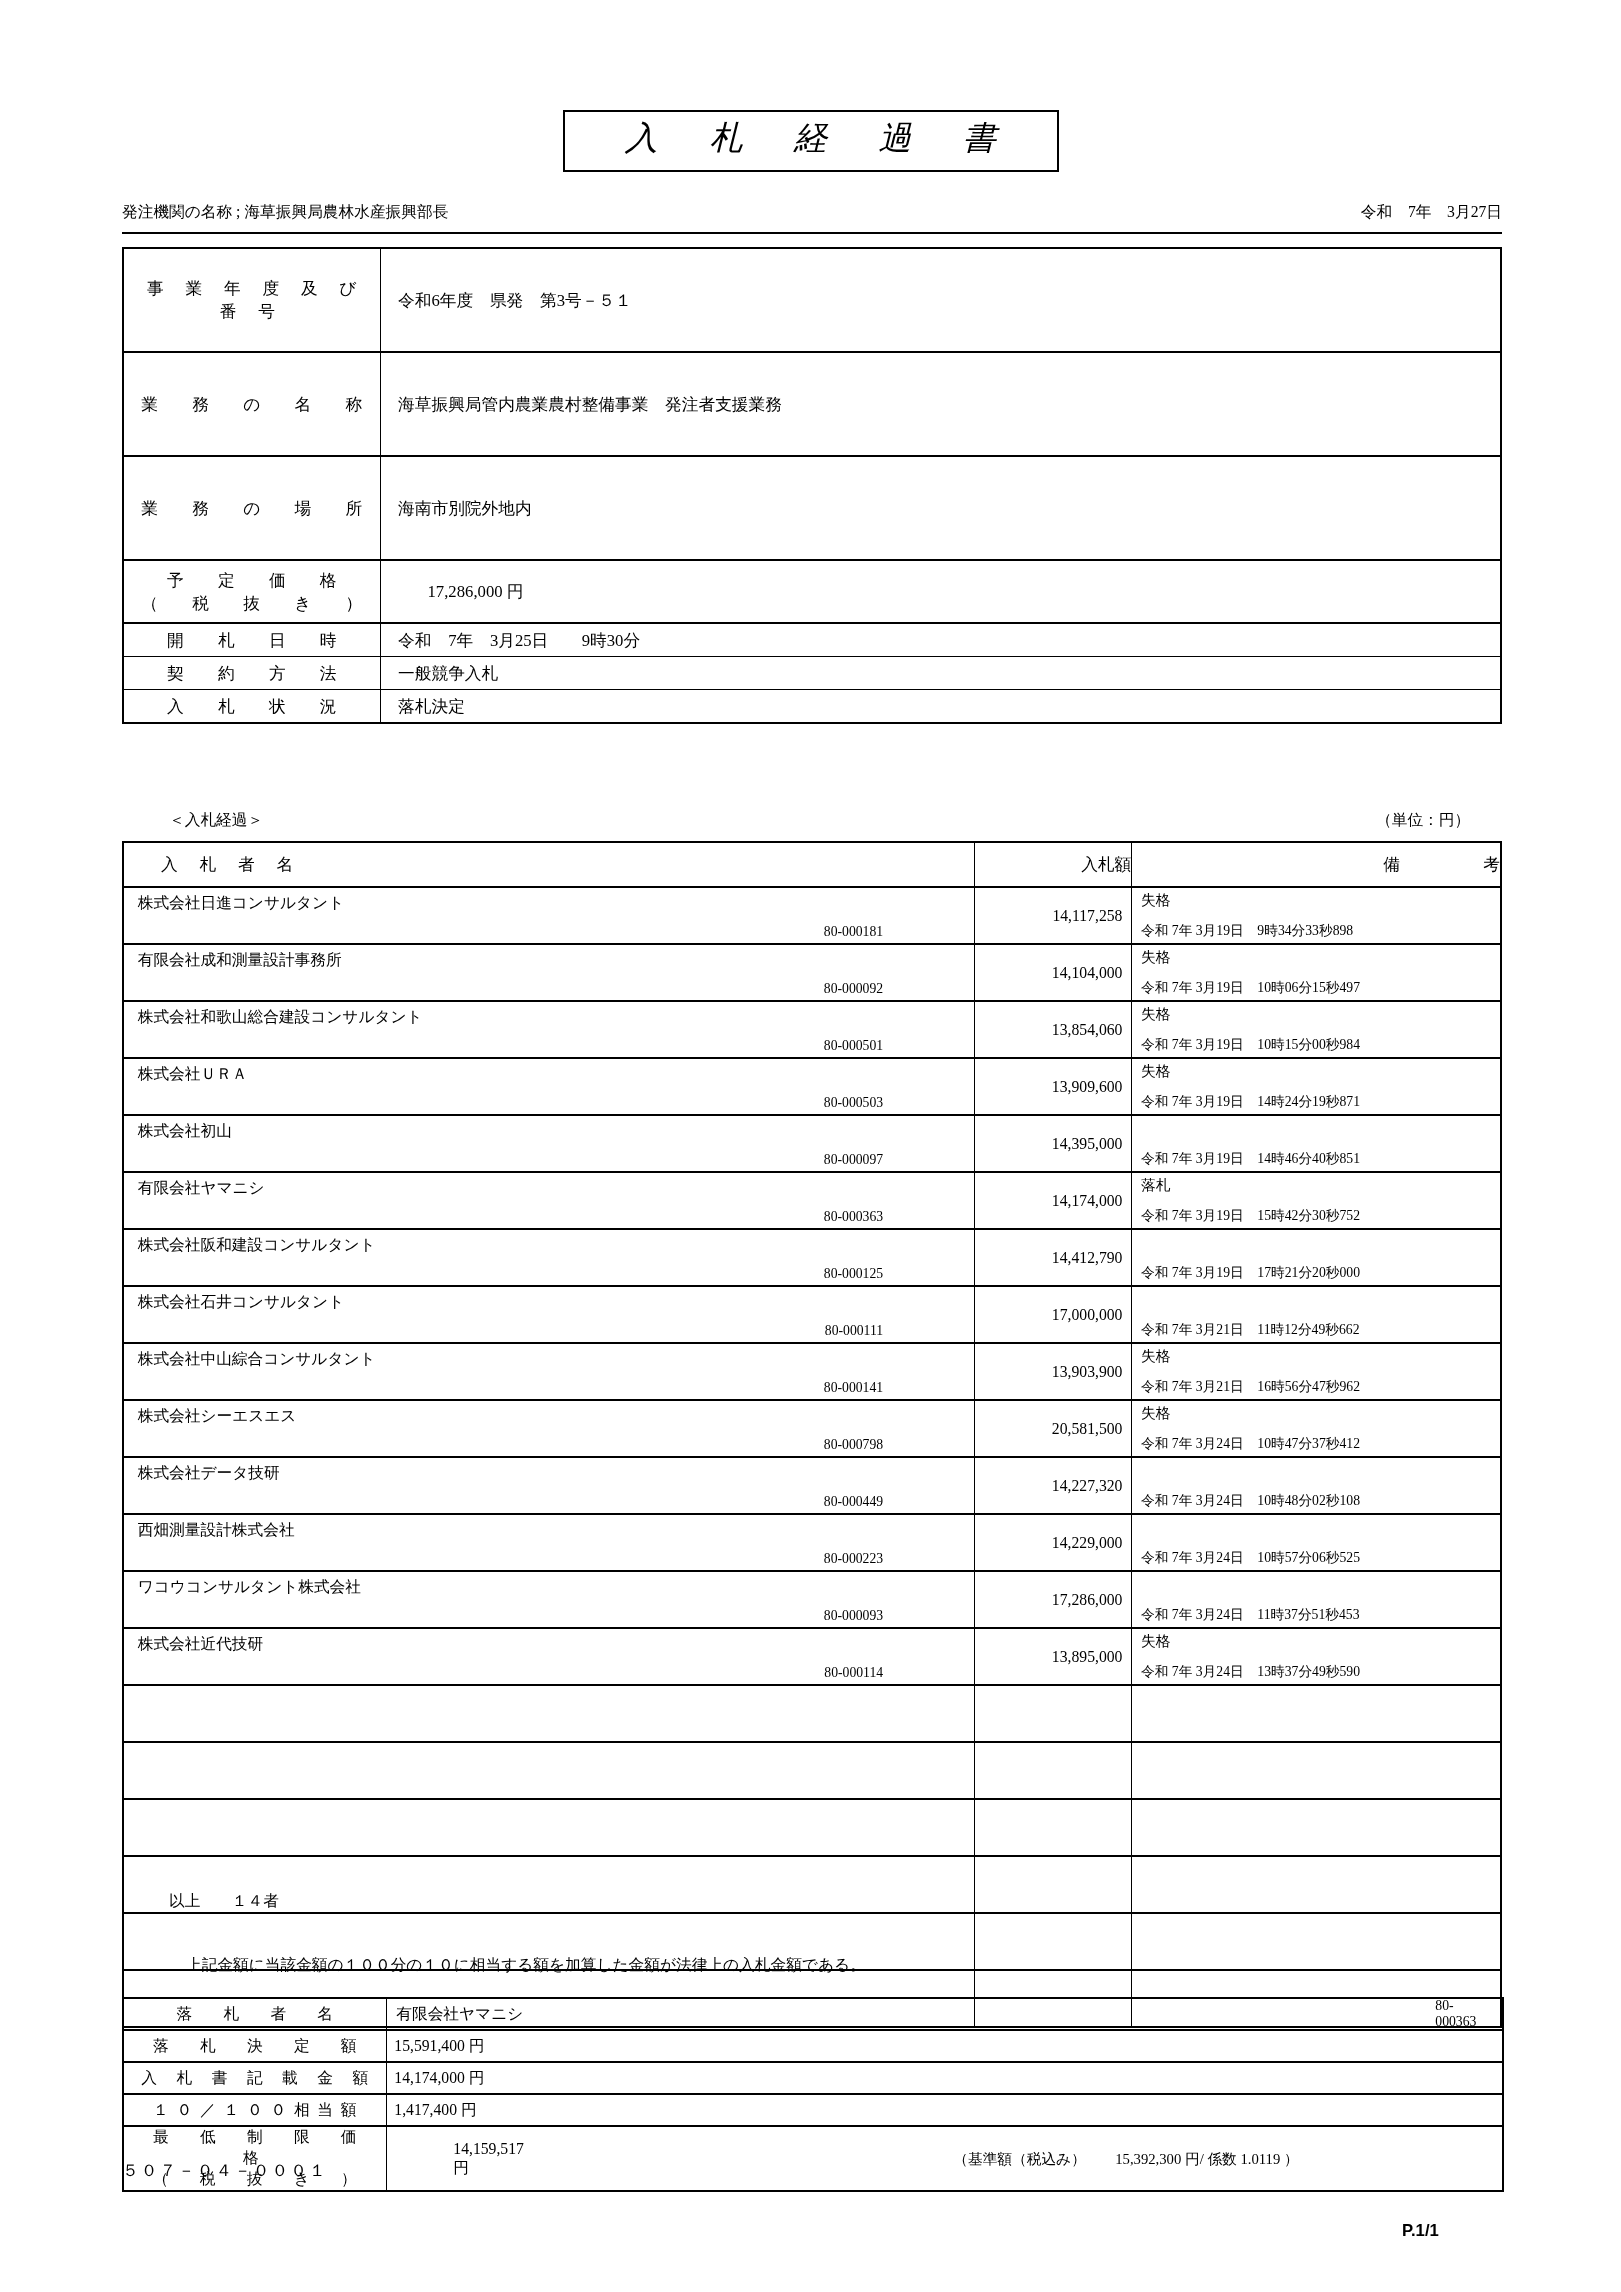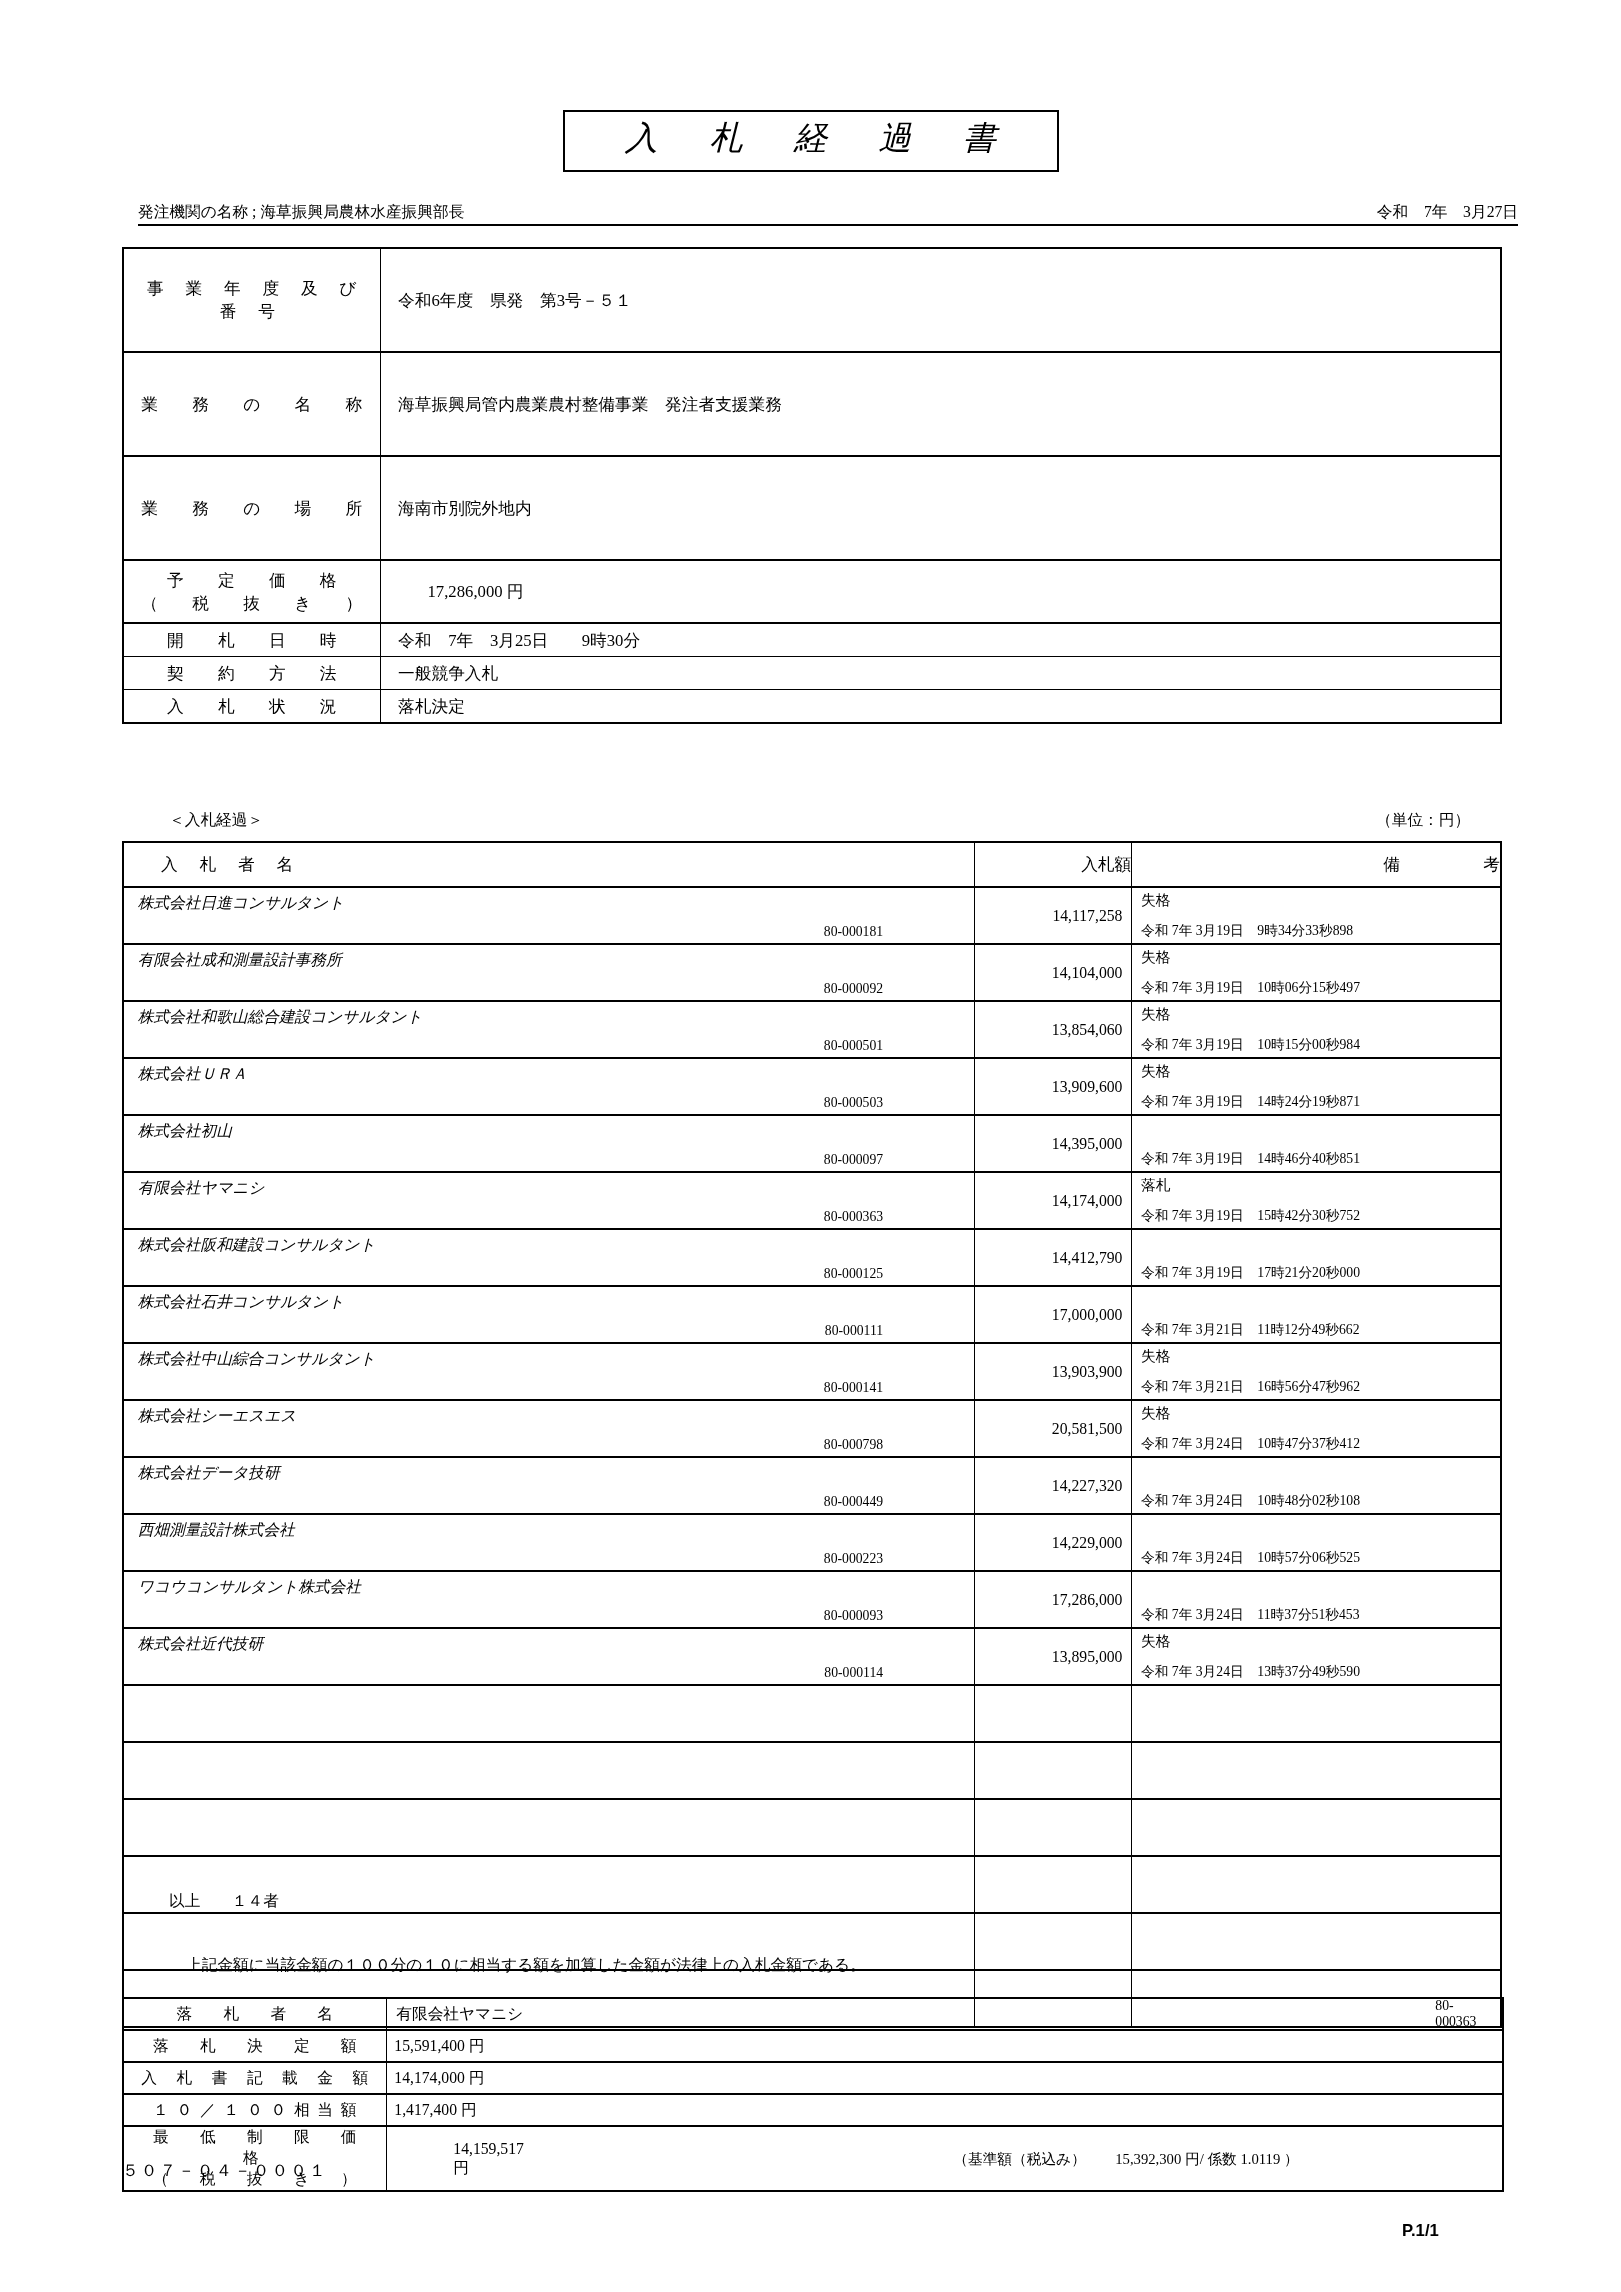--- a/index.html
+++ b/index.html
@@ -37,24 +37,24 @@
     letter-spacing: 21.6px;
     text-indent: 21.6px;
     line-height: 1.15;
     font-style: italic;
   }
 
   
   .hdr-line {
     position: absolute;
     top: 202px;
-    left: 138px;
+    left: 122px;
     width: 1380px;
     border-bottom: 2px solid #000;
-    padding-bottom: 1px;
+    padding-bottom: 9px;
     display: flex;
     justify-content: space-between;
     align-items: flex-start;
     font-size: 15.7px;
   }
   .hdr-left { white-space: pre; }
   .hdr-right { white-space: pre; font-size: 15.7px; }
 
   
   table.doc {
@@ -148,21 +148,20 @@
     position: relative;
     height: 100%;
     box-sizing: border-box;
   }
   .nm {
     position: absolute;
     top: 4.9px;
     left: 13.7px;
     font-size: 15.7px;
     white-space: nowrap;
-    font-style: italic;
   }
   .code {
     position: absolute;
     bottom: 2.9px;
     right: 91px;
     font-size: 13.7px;
     white-space: nowrap;
   }
   .cell-amt {
     height: 100%;

